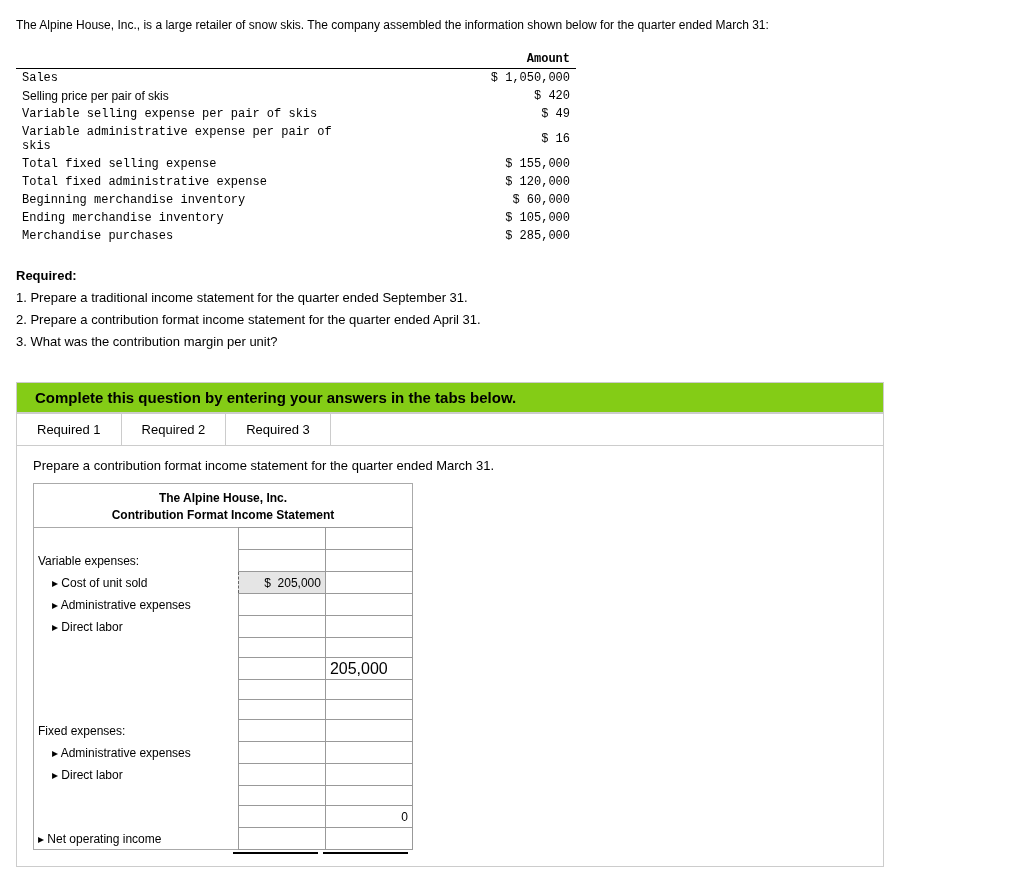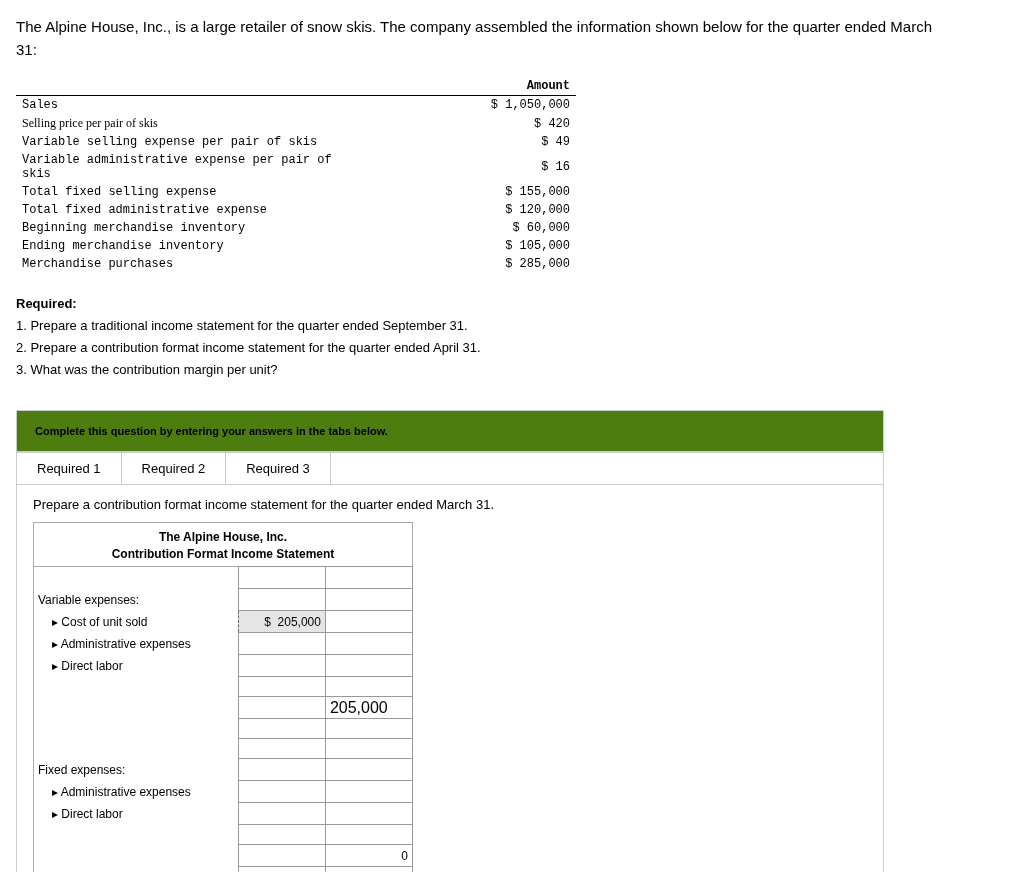--- a/index.html
+++ b/index.html
@@ -5,21 +5,21 @@
     * { box-sizing: border-box; margin: 0; padding: 0; }
     body {
       font-family: Arial, sans-serif;
       font-size: 13px;
       background: #fff;
       color: #000;
       padding: 16px;
       width: 1024px;
     }
     .intro-text {
-      font-size: 15px;
+      font-size: 12px;
       line-height: 1.5;
       margin-bottom: 16px;
       max-width: 940px;
     }
     .data-table {
       border-collapse: collapse;
       margin-bottom: 20px;
       min-width: 560px;
     }
     .data-table td {
@@ -46,26 +46,26 @@
     }
     .required-section {
       margin-bottom: 14px;
     }
     .required-section p {
       font-size: 13px;
       line-height: 1.7;
     }
     .required-section .bold { font-weight: bold; }
     .instruction-box {
-      background: #4d7c0f;
+      background: #84cc16;
       border: 1px solid #ccc;
-      padding: 14px 18px;
+      padding: 6px 18px;
       margin-bottom: 0;
       max-width: 868px;
-      font-size: 11px;
+      font-size: 15px;
     }
     .instruction-box span { font-weight: bold; }
     .tabs-container {
       border: 1px solid #ccc;
       max-width: 868px;
       margin-bottom: 0;
     }
     .tabs-row {
       display: flex;
       border-bottom: 1px solid #ccc;
@@ -135,21 +135,21 @@
   <tbody>
       <tr class="header-row">
     <td class="label-col"></td>
     <td class="amount-col">Amount</td>
   </tr>
   <tr>
     <td class="label-col">Sales</td>
     <td class="amount-col">$ 1,050,000</td>
   </tr>
   <tr>
-    <td class="label-col" style="font-family:Liberation Serif, serif;">Selling price per pair of skis</td>
+    <td class="label-col" style="font-family:Liberation Sans, sans-serif;">Selling price per pair of skis</td>
     <td class="amount-col">$        420</td>
   </tr>
   <tr>
     <td class="label-col" style="font-family:'Courier New',monospace;">Variable selling expense per pair of skis</td>
     <td class="amount-col">$         49</td>
   </tr>
   <tr>
     <td class="label-col" style="font-family:'Courier New',monospace;">Variable administrative expense per pair of skis</td>
     <td class="amount-col">$         16</td>
   </tr>

